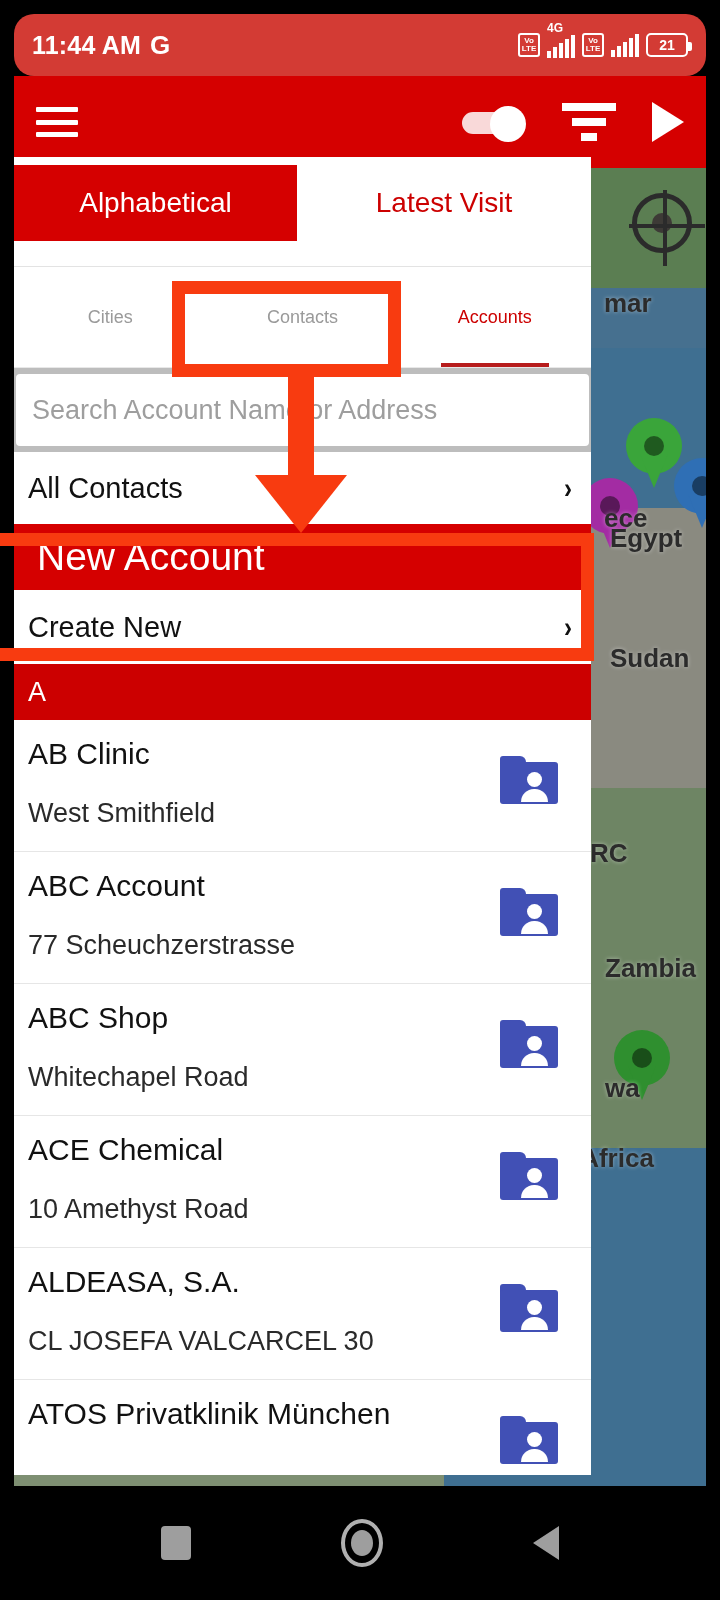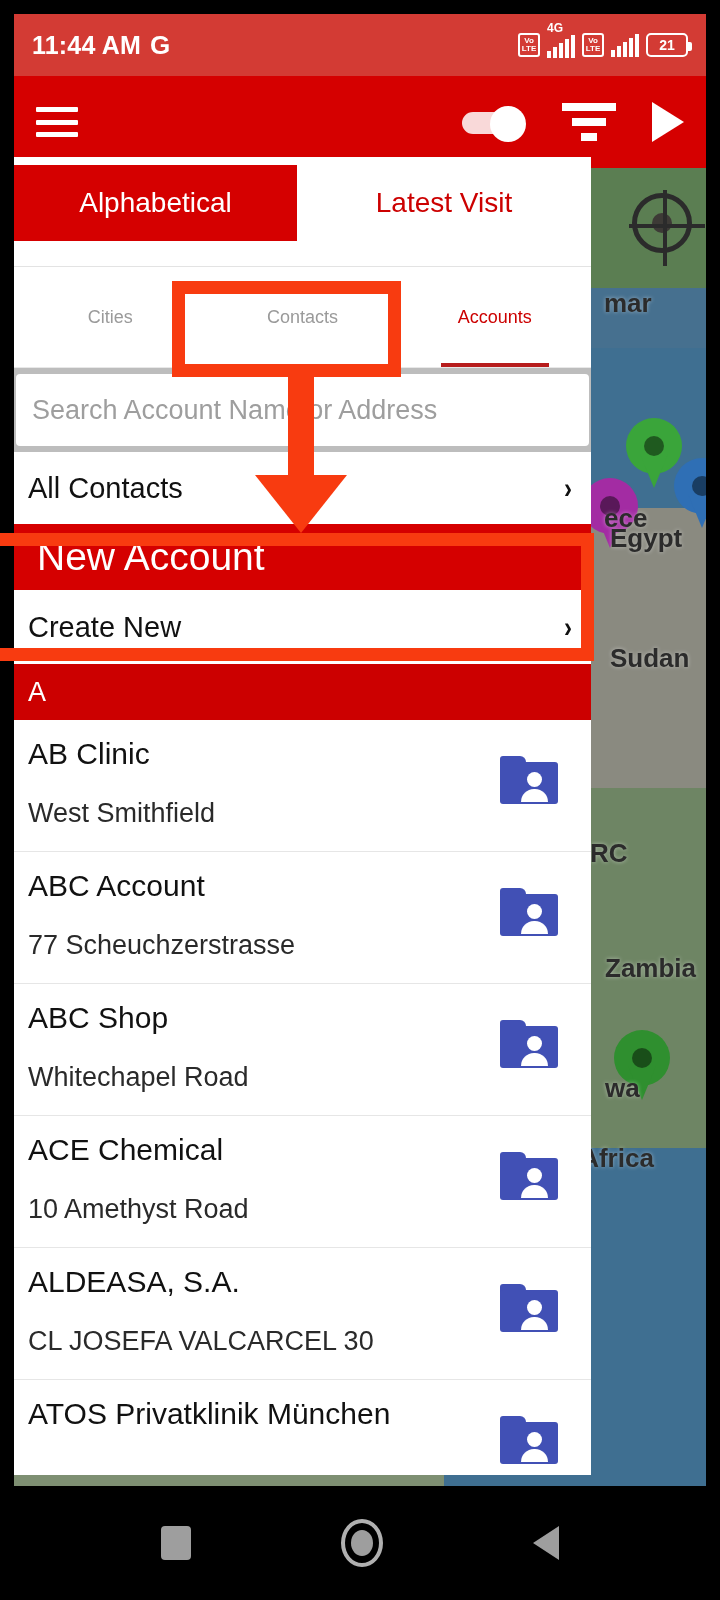--- a/index.html
+++ b/index.html
@@ -1,21 +1,21 @@
 <!DOCTYPE html>
 <html><head>
 <meta charset="utf-8">
 <style>
   html,body{margin:0;padding:0;background:#000;}
   body{width:720px;height:1600px;overflow:hidden;font-family:"Liberation Sans",sans-serif;}
   #phone{position:relative;width:720px;height:1600px;background:#000;overflow:hidden;}
 
   
   .statusbar{position:absolute;left:14px;top:14px;width:692px;height:62px;background:#d33b34;
-             display:flex;align-items:center;justify-content:space-between;padding:0 18px;box-sizing:border-box;}
+             display:flex;align-items:center;justify-content:space-between;padding:0 18px;box-sizing:border-box;border-radius:20px;}
   .sb-left{display:flex;align-items:center;gap:9px;color:#fff;font-size:25px;font-weight:bold;letter-spacing:.2px;}
   .sb-g{font-size:26px;font-weight:bold;}
   .sb-right{display:flex;align-items:center;gap:7px;}
   .volte{width:22px;height:24px;border:2px solid #fff;border-radius:3px;display:flex;flex-direction:column;
          align-items:center;justify-content:center;color:#fff;font-size:8px;line-height:8px;font-weight:bold;box-sizing:border-box;}
   .bars{display:flex;align-items:flex-end;gap:2px;height:24px;}
   .bars i{display:block;width:4px;background:#fff;}
   .bars i:nth-child(1){height:7px}.bars i:nth-child(2){height:11px}
   .bars i:nth-child(3){height:15px}.bars i:nth-child(4){height:19px}.bars i:nth-child(5){height:23px}
   .net4g{color:#fff;font-size:12px;font-weight:bold;margin-right:-2px;align-self:flex-start;}

